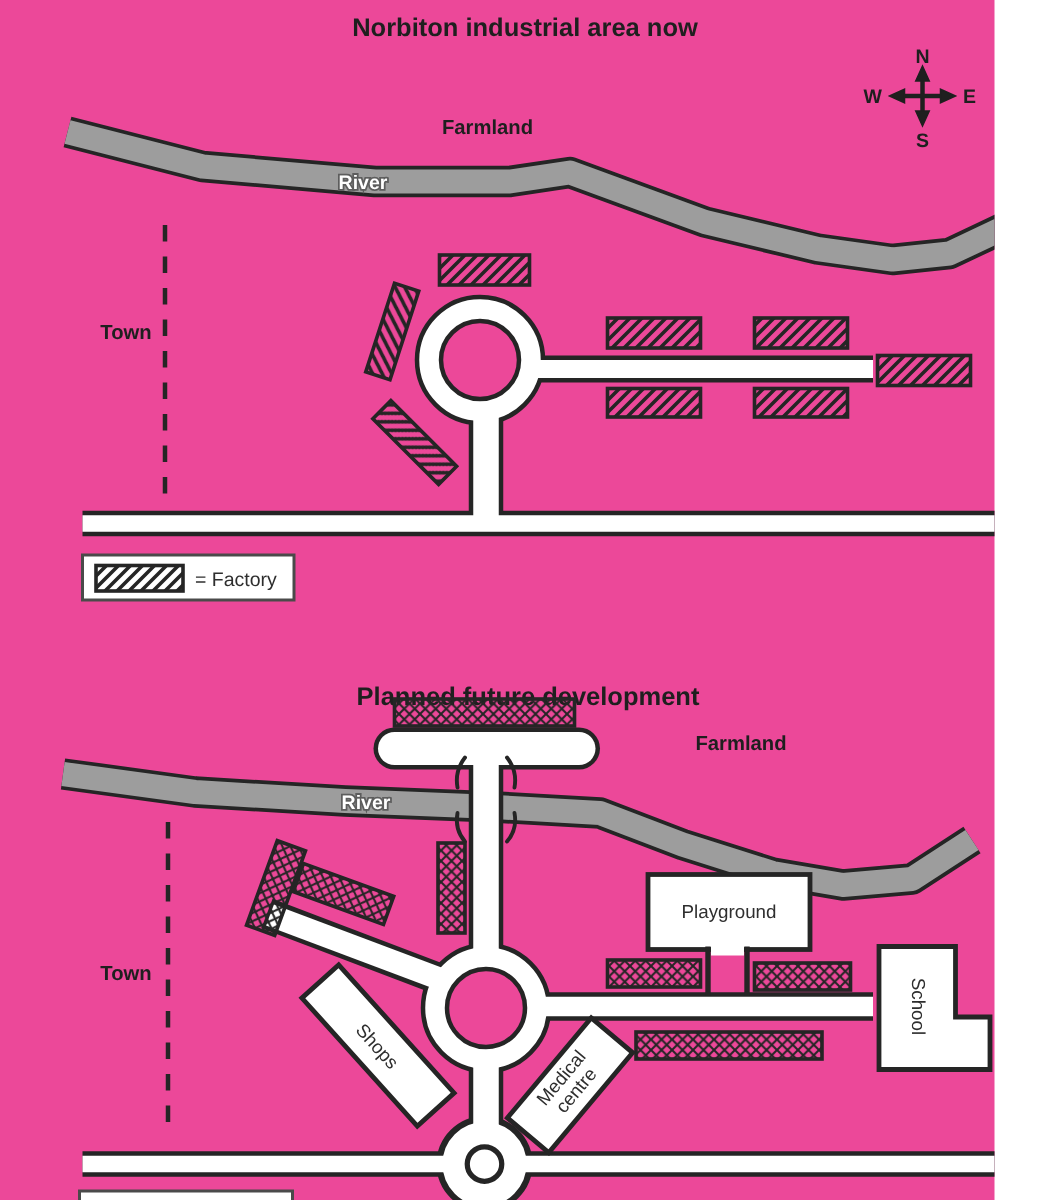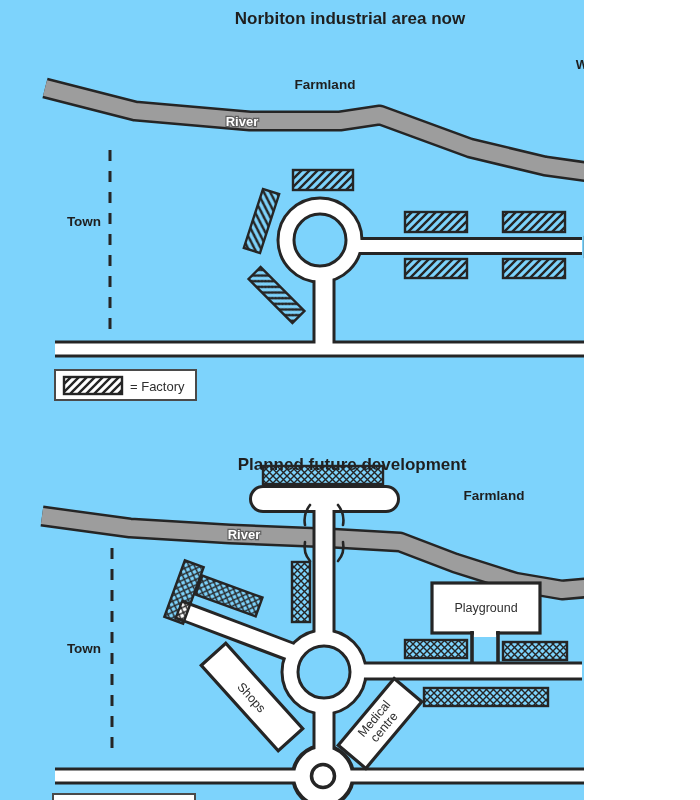--- a/index.html
+++ b/index.html
@@ -1,16 +1,16 @@
 <!DOCTYPE html>
 <html><head>
 <meta charset="utf-8">
 <style>
   html,body{margin:0;padding:0;background:#ffffff;}
-  .stage{position:relative;width:584px;height:800px;background:#7dd3fc;overflow:hidden;
+  .stage{position:relative;width:663px;height:800px;background:#ec4899;overflow:hidden;
          font-family:"Liberation Sans",sans-serif;}
   svg{display:block}
   .t-title{font-family:"Liberation Sans",sans-serif;font-weight:bold;font-size:17px;fill:#1f1f1f;}
   .t-label{font-family:"Liberation Sans",sans-serif;font-weight:bold;font-size:13.5px;fill:#1f1f1f;}
   .t-river{font-family:"Liberation Sans",sans-serif;font-size:13px;fill:#ffffff;
            stroke:#5d5d5d;stroke-width:2.4px;paint-order:stroke;font-weight:bold;}
   .t-bldg{font-family:"Liberation Sans",sans-serif;font-size:12.5px;fill:#2e2e2e;}
   .t-compass{font-family:"Liberation Sans",sans-serif;font-weight:bold;font-size:13px;fill:#1f1f1f;}
   .t-legend{font-family:"Liberation Sans",sans-serif;font-size:13px;fill:#2e2e2e;}
   .road-b{stroke:#252525;fill:none;}

